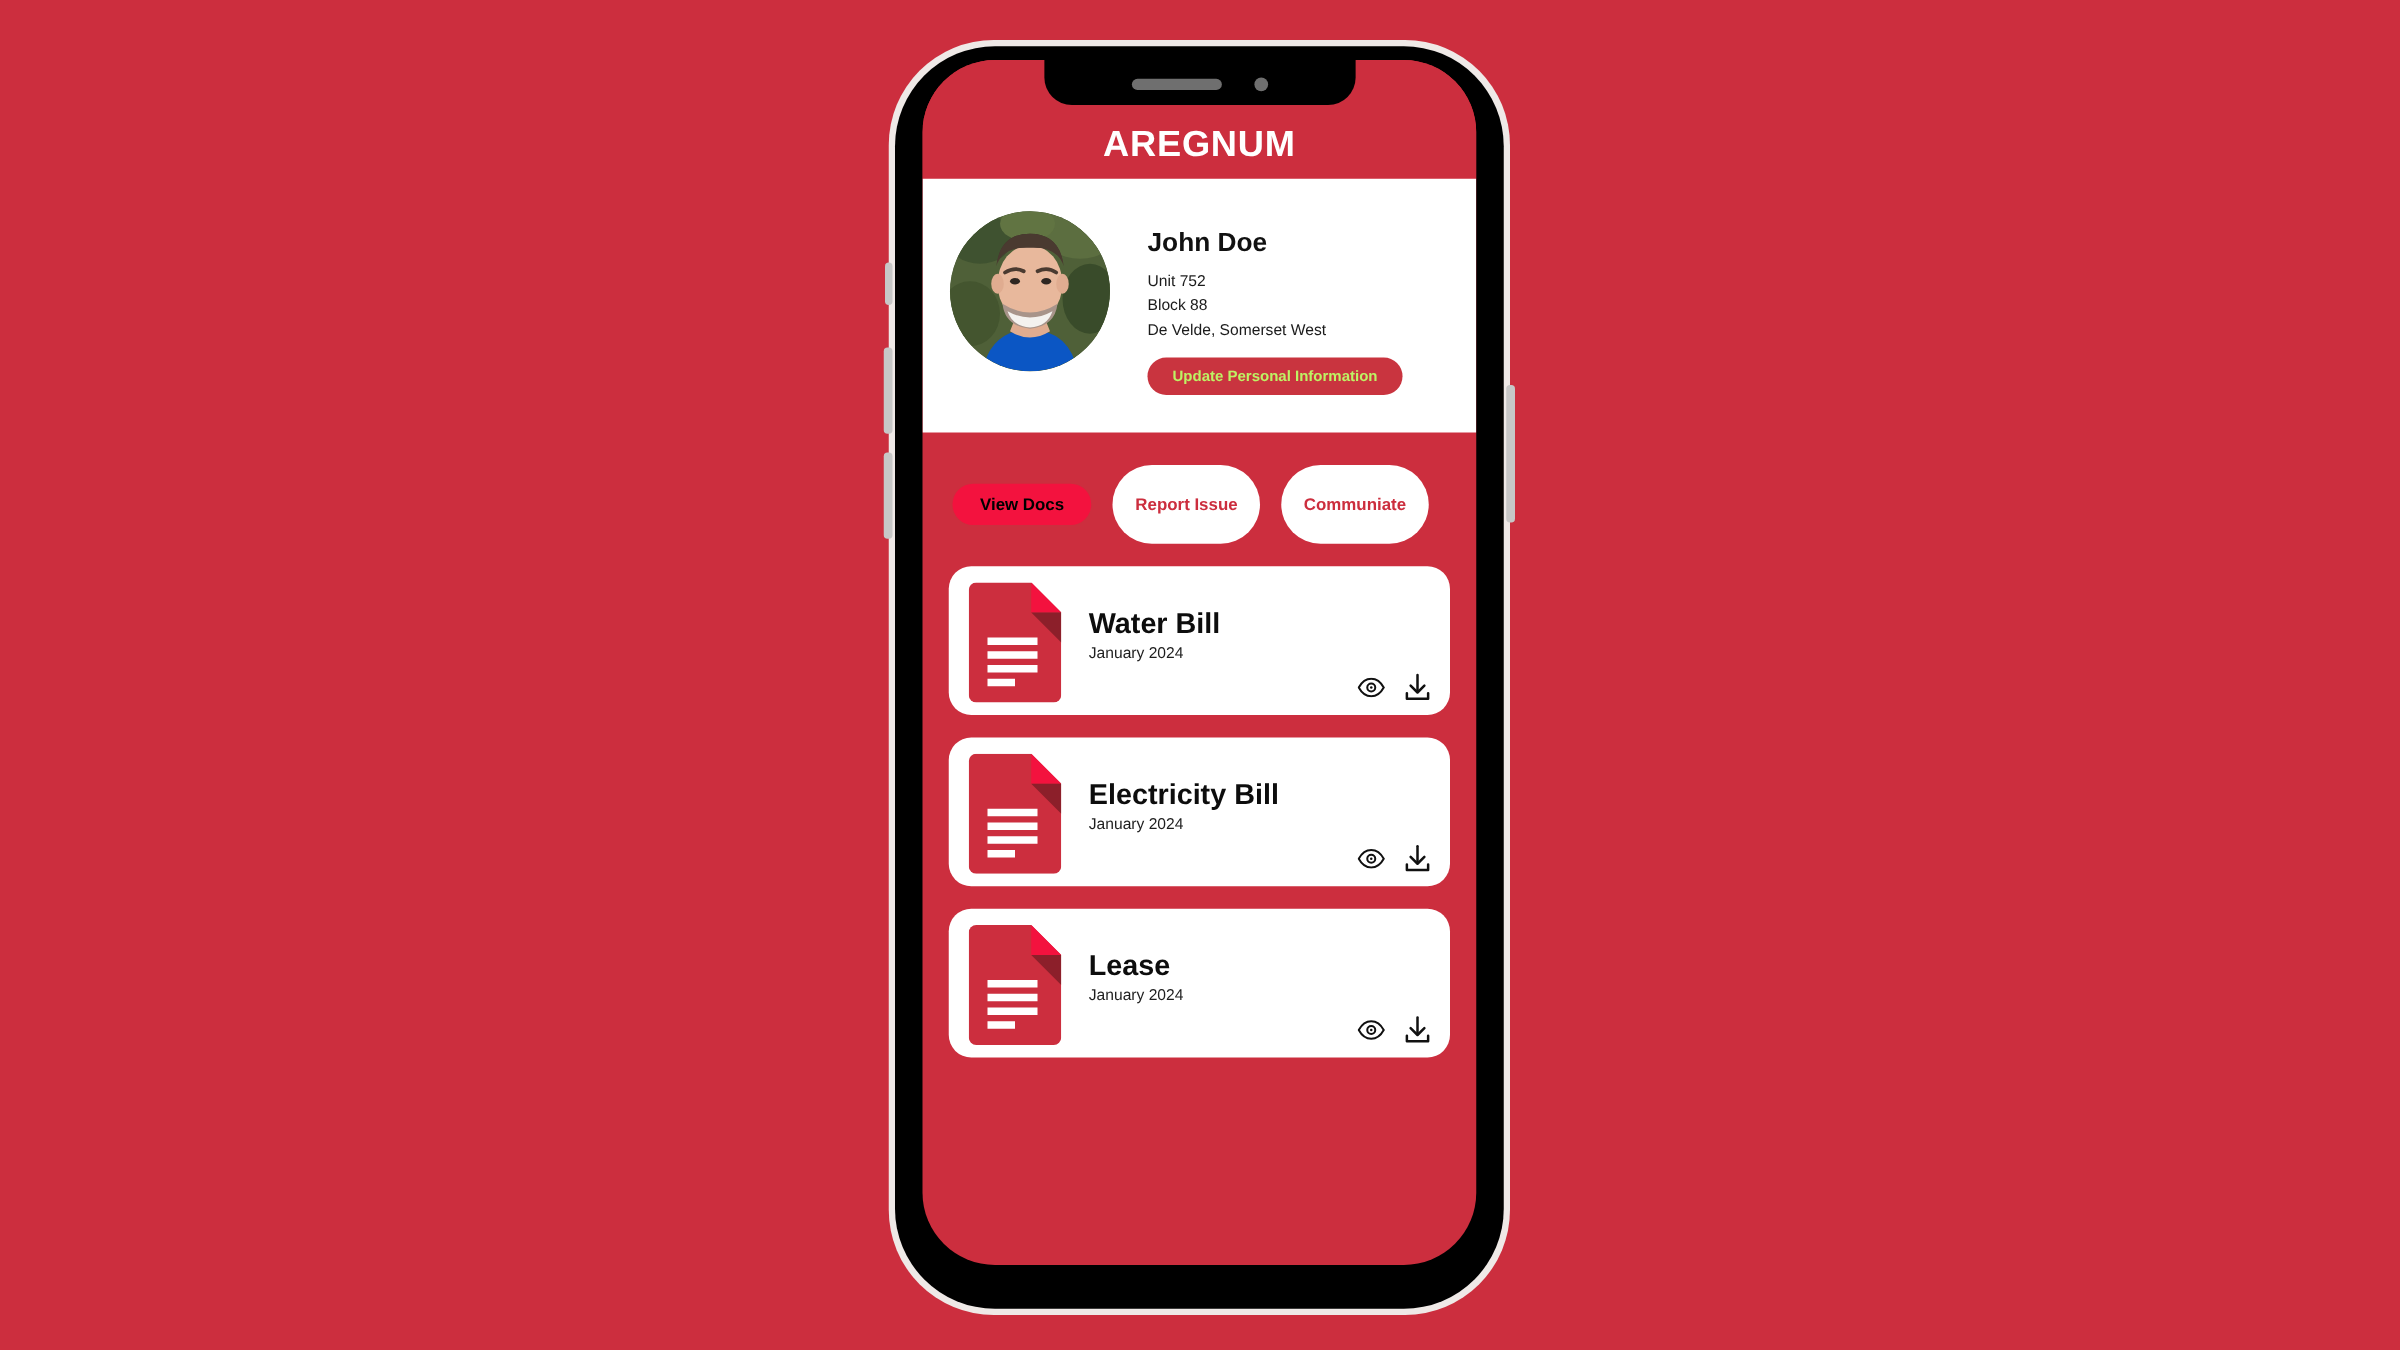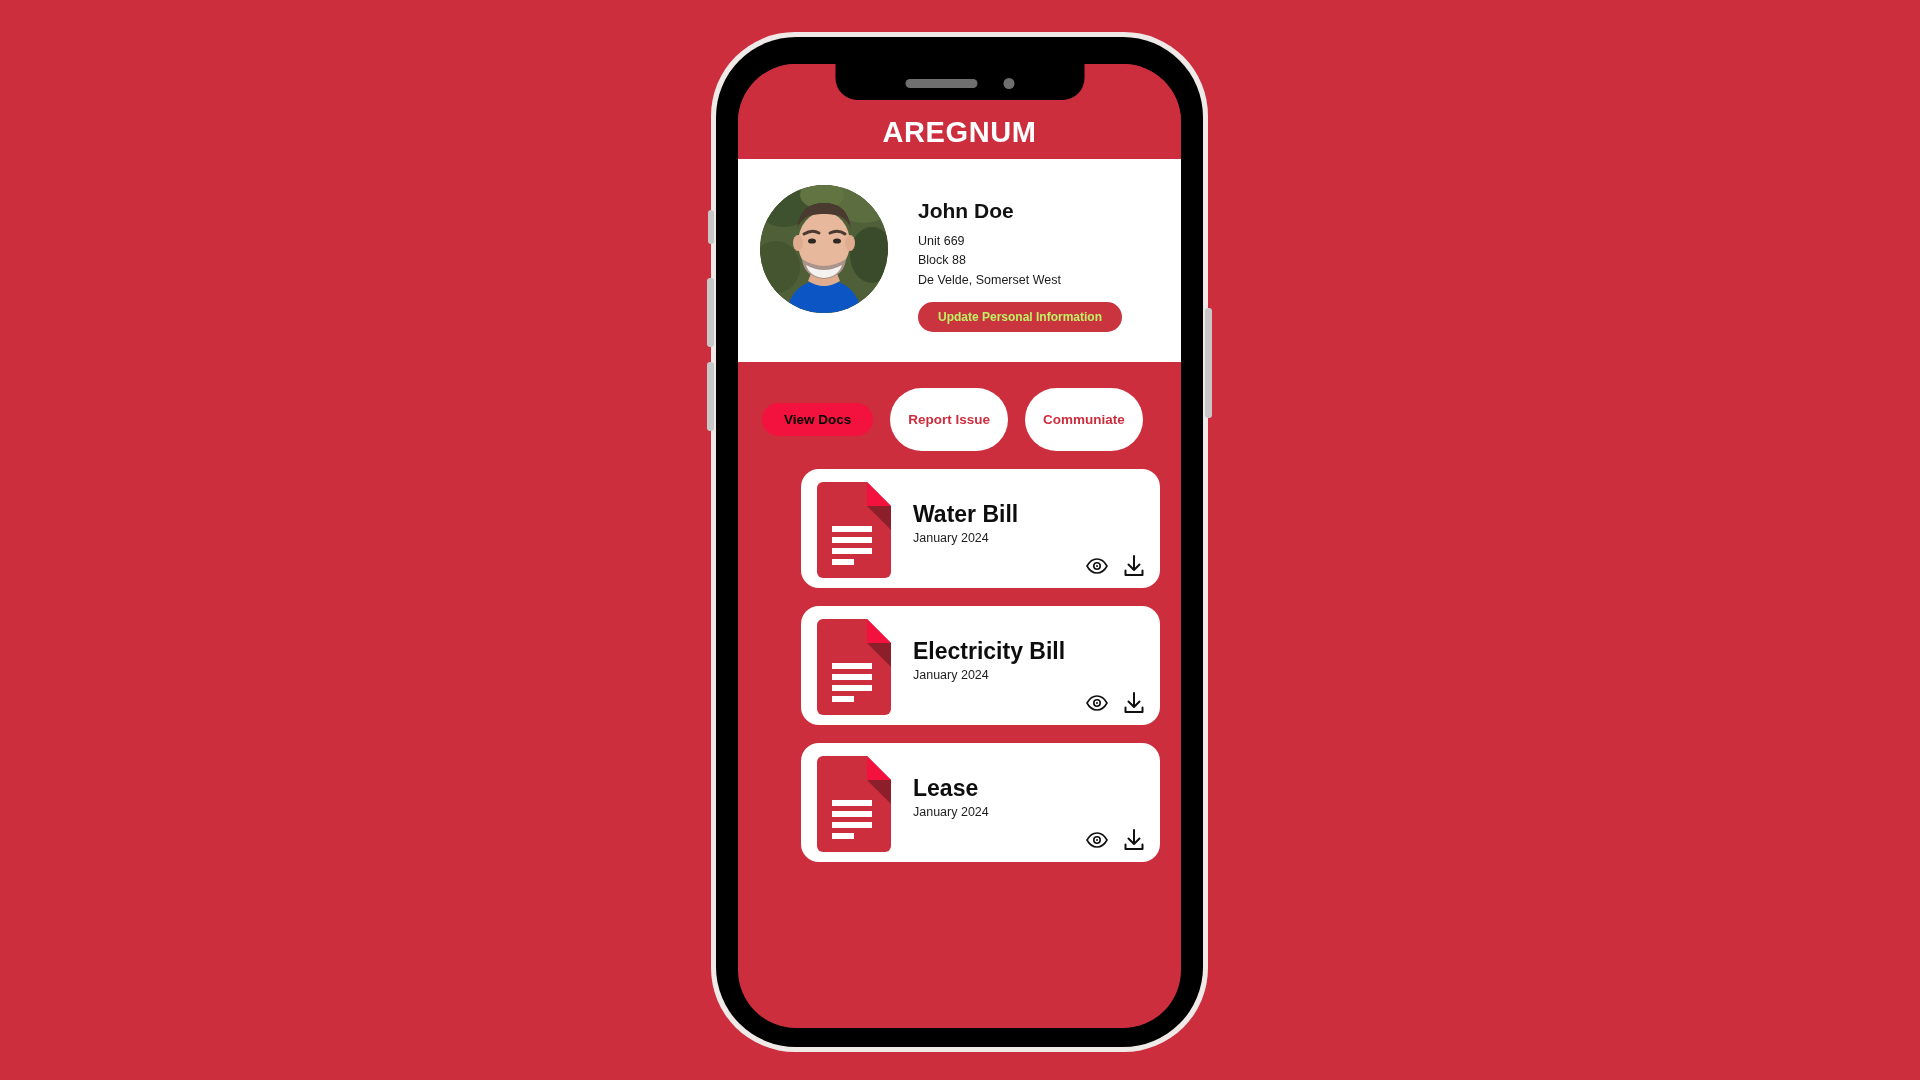--- a/index.html
+++ b/index.html
@@ -28,21 +28,21 @@
   }
   .phone-bezel {
     position: absolute;
     left: 5px; top: 5px;
     width: 487px; height: 1010px;
     border-radius: 80px;
     background: #000000;
   }
   .phone-screen {
     position: absolute;
-    left: 27px; top: 32px;
+    left: 27px; top: 16px;
     width: 443px; height: 964px;
     border-radius: 58px;
     background: #cc2e3e;
     overflow: hidden;
   }
   .notch {
     position: absolute;
     left: 50%; top: -2px;
     transform: translateX(-50%);
     width: 249px; height: 38px;
@@ -174,21 +174,20 @@
     gap: 18px;
   }
   .doc-card {
     background: #ffffff;
     border-radius: 18px;
     height: 119px;
     padding: 13px 16px 10px 16px;
     display: flex;
     position: relative;
     cursor: pointer;
-    margin-left: 42px;
   }
   .doc-icon {
     width: 74px; height: 96px;
     min-width: 74px;
     position: relative;
   }
   .doc-icon svg { display: block; }
   .doc-text {
     flex: 1;
     padding-left: 22px;
@@ -267,21 +266,21 @@
             <path d="M46 80 q18 10 36 0 q-4 12 -18 13 q-14 -1 -18 -13 z" fill="#f4f2ef"></path>
             <ellipse cx="52" cy="56" rx="4" ry="2.6" fill="#2f2722"></ellipse>
             <ellipse cx="77" cy="56" rx="4" ry="2.6" fill="#2f2722"></ellipse>
             <path d="M44 49 q8 -5 15 -1" stroke="#4a3a30" stroke-width="3" fill="none" stroke-linecap="round"></path>
             <path d="M70 48 q8 -4 15 1" stroke="#4a3a30" stroke-width="3" fill="none" stroke-linecap="round"></path>
           </g>
         </svg>
       </div>
       <div class="profile-info">
         <div class="profile-name">John Doe</div>
-        <div class="profile-line">Unit 669</div>
+        <div class="profile-line">Unit 752</div>
         <div class="profile-line">Block 88</div>
         <div class="profile-line">De Velde, Somerset West</div>
         <button class="update-btn">Update Personal Information</button>
       </div>
     </div>
 
     <div class="tabs">
       <button class="tab active">View Docs</button>
       <button class="tab inactive">Report Issue</button>
       <button class="tab inactive">Communiate</button>

